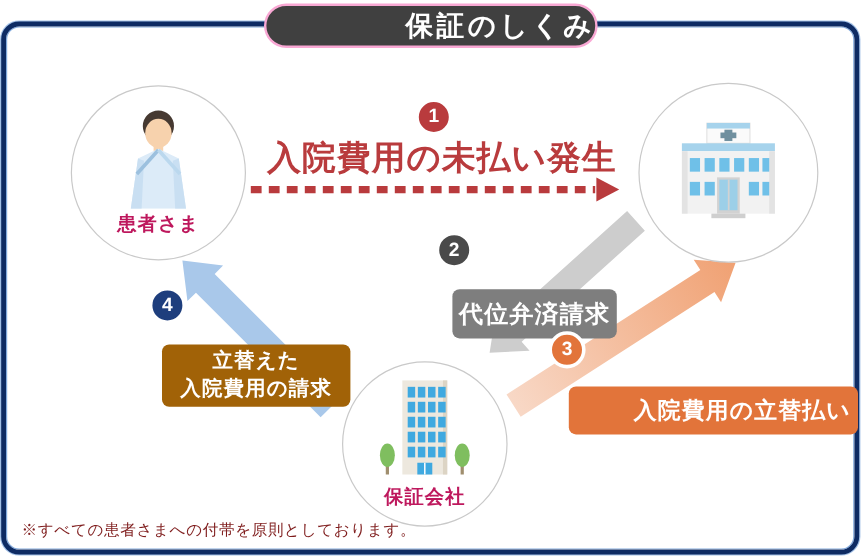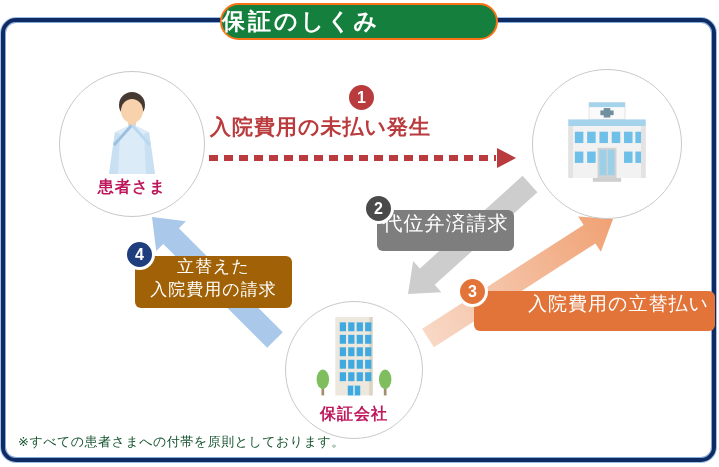--- a/index.html
+++ b/index.html
@@ -9,23 +9,23 @@
   }
   .card {
     position:absolute; left:1px; top:18px; width:715px; height:444px;
     box-sizing:border-box; background:#fff;
     border:4px solid #0E2B63; border-radius:15px;
     box-shadow: inset 0 0 0 1px rgba(46,114,198,.6), 0 0 0 1px rgba(46,114,198,.45);
     z-index:1;
   }
   .banner {
     position:absolute; left:220px; top:3px; width:278px; height:37px;
-    box-sizing:border-box; background:#15803d; border:2px solid #f97316;
+    box-sizing:border-box; background:#404040; border:2px solid #f9a8d4;
     border-radius:20px; z-index:10;
-    display:flex; align-items:center; justify-content:flex-start;
+    display:flex; align-items:center; justify-content:flex-end;
     color:#fff; font-size:23px; font-weight:bold; letter-spacing:3px;
   }
   .arrows { position:absolute; left:0; top:0; z-index:2; }
   .entity {
     position:absolute; background:#fff; border:1px solid #C9C9C9; border-radius:50%;
     display:flex; flex-direction:column; align-items:center; justify-content:center;
     z-index:3;
   }
   .entity .elabel { font-weight:bold; font-size:16px; color:#be185d; margin-top:3px; letter-spacing:1px; }
   #patient   { left:59px;  top:71px;  width:144px; height:144px; }
@@ -34,34 +34,35 @@
   .badge {
     position:absolute; width:25px; height:25px; border-radius:50%;
     border:3px solid #fff; color:#fff; font-weight:bold; font-size:16px;
     display:flex; align-items:center; justify-content:center; z-index:6;
   }
   #badge1 { left:346px; top:82px;  background:#B93B3D; }
   #badge2 { left:363px; top:193px; background:#4A4A4A; }
   #badge3 { left:457px; top:276px; background:#E2743A; }
   #badge4 { left:124px; top:239px; background:#1E3E7D; }
   .step-box {
-    position:absolute; border-radius:6px; color:#fff; font-weight:normal;
-    display:flex; flex-direction:column; align-items:center; 
-    z-index:5; letter-spacing:1px;
+    position:absolute; border-radius:6px; color:#fff; font-weight:bold;
+    display:flex; flex-direction:column; align-items:center; justify-content:center;
+    z-index:5; letter-spacing:1px;margin-top:31px;
   }
   #box2 { left:377px; top:210px; width:137px; height:41px; background:#7E7E7E; font-size:20px; }
   #box3 { left:474px; top:291px; width:193px; height:40px; background:#E2743A; font-size:19px;padding-left:48px; }
   #box4 { left:135px; top:256px; width:157px; height:52px; background:#a16207; font-size:17px; line-height:1.35; text-align:center; }
   .step1-label {
-    position:absolute; left:210px; top:113px; width:304px; text-align:left;
-    color:#B93B3D; font-size:21px; font-weight:bold; letter-spacing:1px; z-index:5;
+    position:absolute; left:210px; top:113px; width:304px; text-align:right;
+    color:#B93B3D; font-size:28px; font-weight:bold; letter-spacing:1px; z-index:5;
   }
   .footnote {
-    position:absolute; left:18px; top:433px; font-size:13px; color:#14532d; z-index:4;
+    position:absolute; left:18px; top:433px; font-size:13px; color:#7f1d1d; z-index:4;
     letter-spacing:.5px;
+    font-family:Liberation Serif, serif;
   }
 </style>
 </head>
 <body>
 
 <div class="stage">
 
   <div class="card"></div>
 
   <div class="banner">

